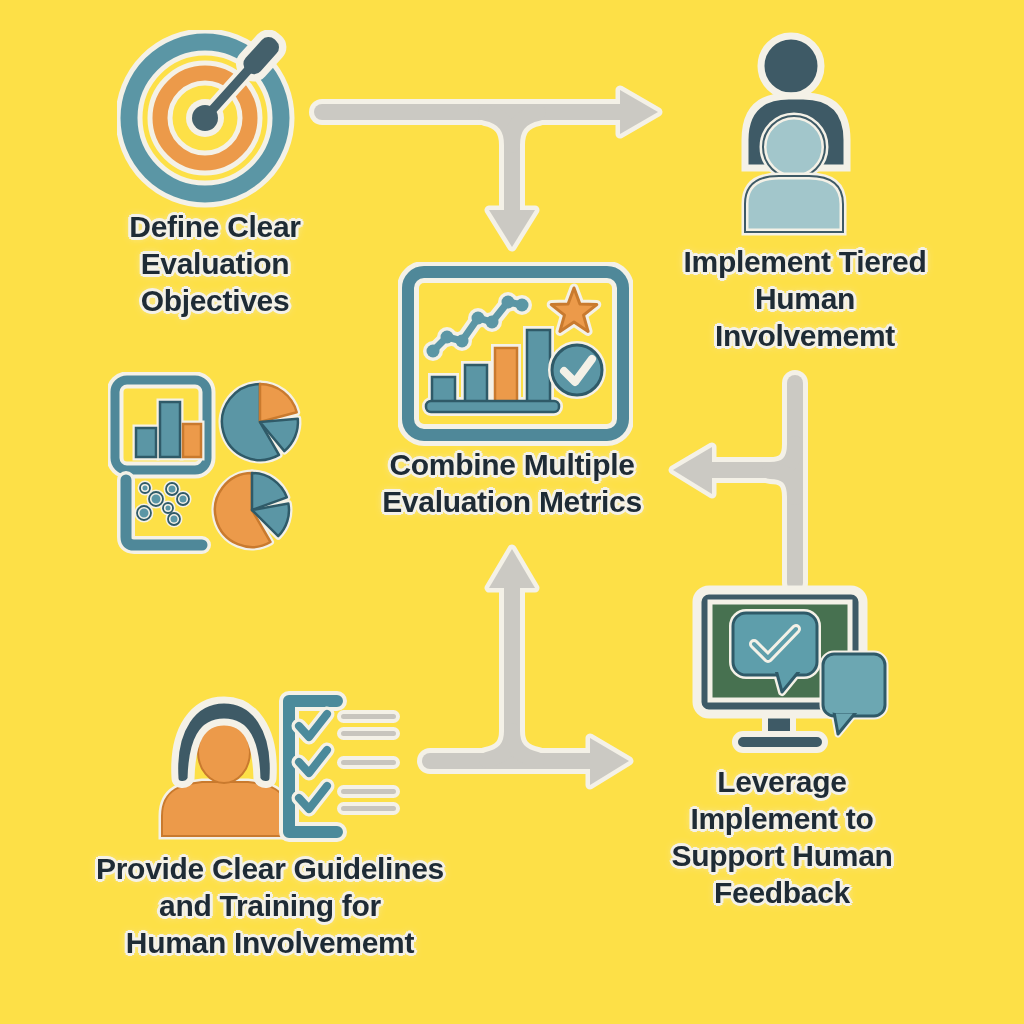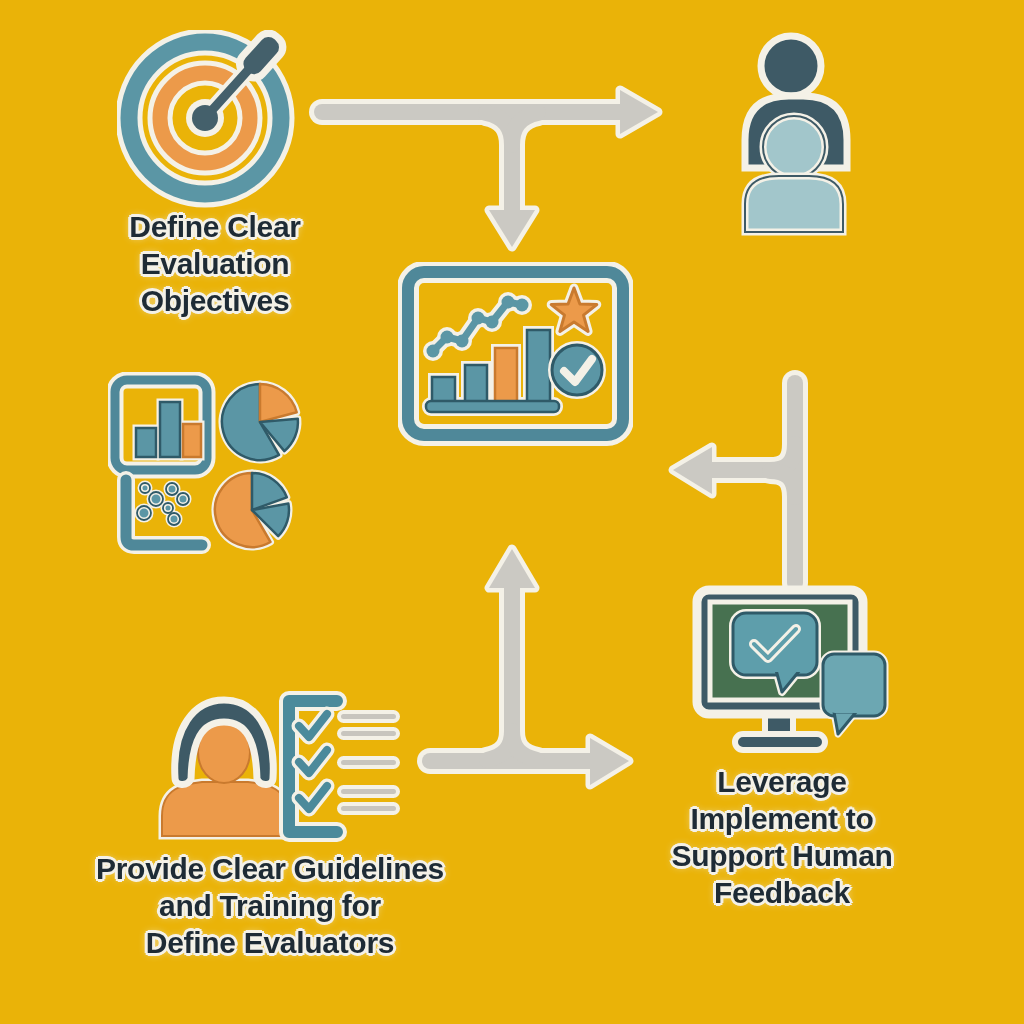--- a/index.html
+++ b/index.html
@@ -1,19 +1,19 @@
 <!DOCTYPE html>
 <html><head>
 <meta charset="utf-8">
 <style>
   html,body{margin:0;padding:0;}
   .canvas{
     position:relative;
     width:1024px;height:1024px;
-    background:#eab308;
+    background:#fde047;
     overflow:hidden;
     font-family:"Liberation Sans", sans-serif;
   }
   .layer{position:absolute;left:0;top:0;}
   .node-icon{position:absolute;}
   .node-label{
     position:absolute;
     text-align:center;
     white-space:pre-line;
     font-weight:700;
@@ -112,20 +112,23 @@
   <svg class="node-icon" style="left:735px;top:28px" width="125" height="215" viewBox="0 0 125 215">
 
     <circle cx="56" cy="38" r="30" fill="#3E5A66" stroke="#F4F1E7" stroke-width="7"></circle>
     <path d="M10,140 V112 Q10,68 54,68 H68 Q112,68 112,112 V140 Z" fill="#3E5A66" stroke="#F4F1E7" stroke-width="7"></path>
 
     <circle cx="59" cy="119" r="31" fill="#A2C6CB" stroke="#F4F1E7" stroke-width="7"></circle>
     <circle cx="59" cy="119" r="31" fill="none" stroke="#3E5A66" stroke-width="2"></circle>
     <path d="M10,204 V176 Q10,148 44,148 H74 Q108,148 108,176 V204 Z" fill="#A2C6CB" stroke="#F4F1E7" stroke-width="7"></path>
     <path d="M10,204 V176 Q10,148 44,148 H74 Q108,148 108,176 V204 Z" fill="none" stroke="#3E5A66" stroke-width="2"></path>
   </svg>
+  <div class="node-label" style="left:645px;top:243px;width:320px">Implement Tiered
+Human
+Involvememt</div>
 
   <svg class="node-icon" style="left:398px;top:262px" width="235" height="185" viewBox="0 0 235 185">
 
     <rect x="10" y="10" width="215" height="163" rx="16" fill="none" stroke="#F4F1E7" stroke-width="22"></rect>
     <rect x="10" y="10" width="215" height="163" rx="16" fill="none" stroke="#4F8899" stroke-width="12"></rect>
 
     <g>
       <path d="M35,89 L49,75 L64,79 L80,56 L94,60 L110,40 L124,43" fill="none" stroke="#F4F1E7" stroke-width="15" stroke-linecap="round" stroke-linejoin="round"></path>
       <g fill="#F4F1E7">
         <circle cx="35" cy="89" r="10"></circle>
@@ -165,20 +168,22 @@
 
     <polygon points="176,26 181.9,41.9 198.8,42.6 185.5,53.1 190.1,69.4 176,60 161.9,69.4 166.5,53.1 153.2,42.6 170.1,41.9" fill="#EC9A4A" stroke="#F4F1E7" stroke-width="9" stroke-linejoin="round"></polygon>
     <polygon points="176,26 181.9,41.9 198.8,42.6 185.5,53.1 190.1,69.4 176,60 161.9,69.4 166.5,53.1 153.2,42.6 170.1,41.9" fill="#EC9A4A" stroke="#C97A2E" stroke-width="3" stroke-linejoin="round"></polygon>
 
     <g>
       <circle cx="179" cy="108" r="25" fill="#5B96A5" stroke="#F4F1E7" stroke-width="8"></circle>
       <circle cx="179" cy="108" r="25" fill="#5B96A5" stroke="#2F5A68" stroke-width="3"></circle>
       <path d="M166,109 L177,120 L194,97" fill="none" stroke="#F4F1E7" stroke-width="8" stroke-linecap="round" stroke-linejoin="round"></path>
     </g>
   </svg>
+  <div class="node-label" style="left:342px;top:446px;width:340px">Combine Multiple
+Evaluation Metrics</div>
 
   <svg class="node-icon" style="left:108px;top:372px" width="200" height="188" viewBox="0 0 200 188">
 
     <g>
       <rect x="7" y="8" width="92" height="90" rx="12" fill="none" stroke="#F4F1E7" stroke-width="17"></rect>
       <rect x="7" y="8" width="92" height="90" rx="12" fill="none" stroke="#4F8899" stroke-width="9"></rect>
       <g stroke="#F4F1E7" stroke-width="7" fill="#F4F1E7">
         <rect x="28" y="56" width="20" height="29"></rect>
           <rect x="52" y="30" width="20" height="55"></rect>
         <rect x="75" y="52" width="18" height="33"></rect>
@@ -262,21 +267,21 @@
     <g fill="#C8C5BE" stroke="#F4F1E7" stroke-width="4">
       <rect x="189" y="24" width="59" height="9" rx="4.5"></rect>
       <rect x="189" y="41" width="59" height="9" rx="4.5"></rect>
       <rect x="189" y="70" width="59" height="9" rx="4.5"></rect>
       <rect x="189" y="99" width="59" height="9" rx="4.5"></rect>
       <rect x="189" y="116" width="59" height="9" rx="4.5"></rect>
     </g>
   </svg>
   <div class="node-label" style="left:40px;top:850px;width:460px">Provide Clear Guidelines
 and Training for
-Define Evaluators</div>
+Human Involvememt</div>
 
   <svg class="node-icon" style="left:688px;top:582px" width="212" height="178" viewBox="0 0 212 178">
 
     <rect x="77" y="120" width="28" height="36" fill="#3E5A66" stroke="#F4F1E7" stroke-width="6"></rect>
     <rect x="47" y="152" width="90" height="16" rx="8" fill="#3E5A66" stroke="#F4F1E7" stroke-width="6"></rect>
 
     <rect x="9" y="8" width="166" height="124" rx="12" fill="#3E5A66" stroke="#F4F1E7" stroke-width="9"></rect>
     <rect x="22" y="20" width="140" height="98" fill="#477150" stroke="#F4F1E7" stroke-width="5"></rect>
 
     <g>

